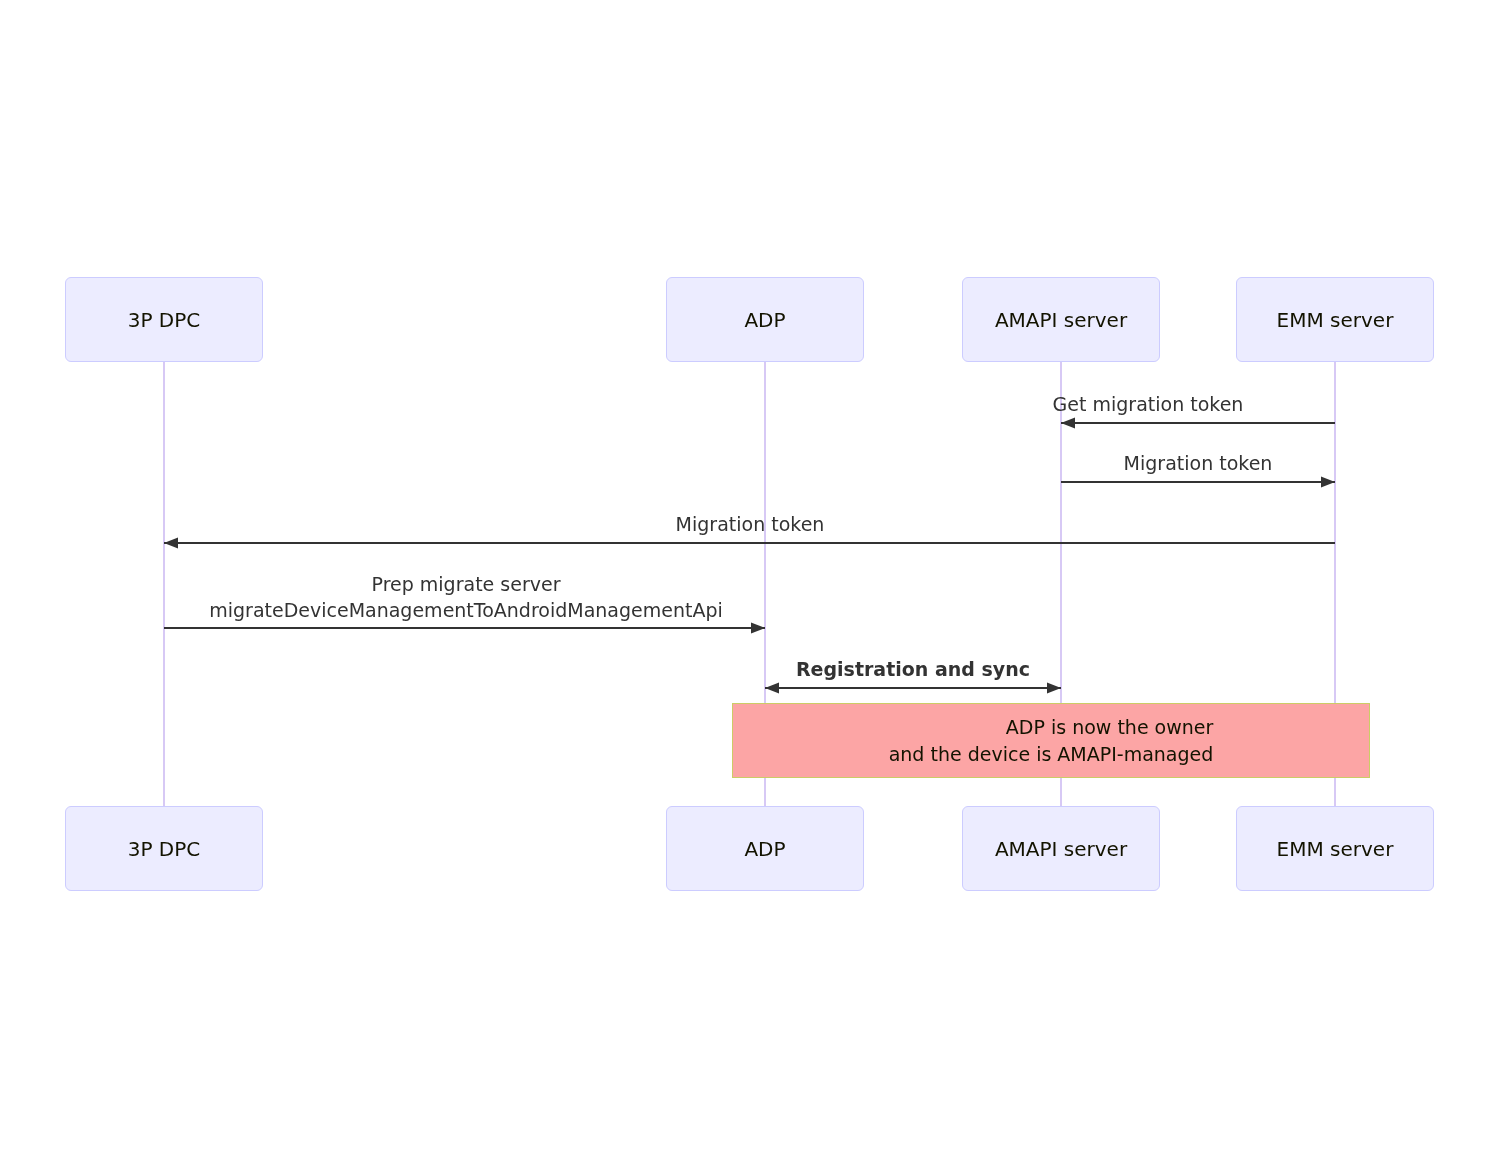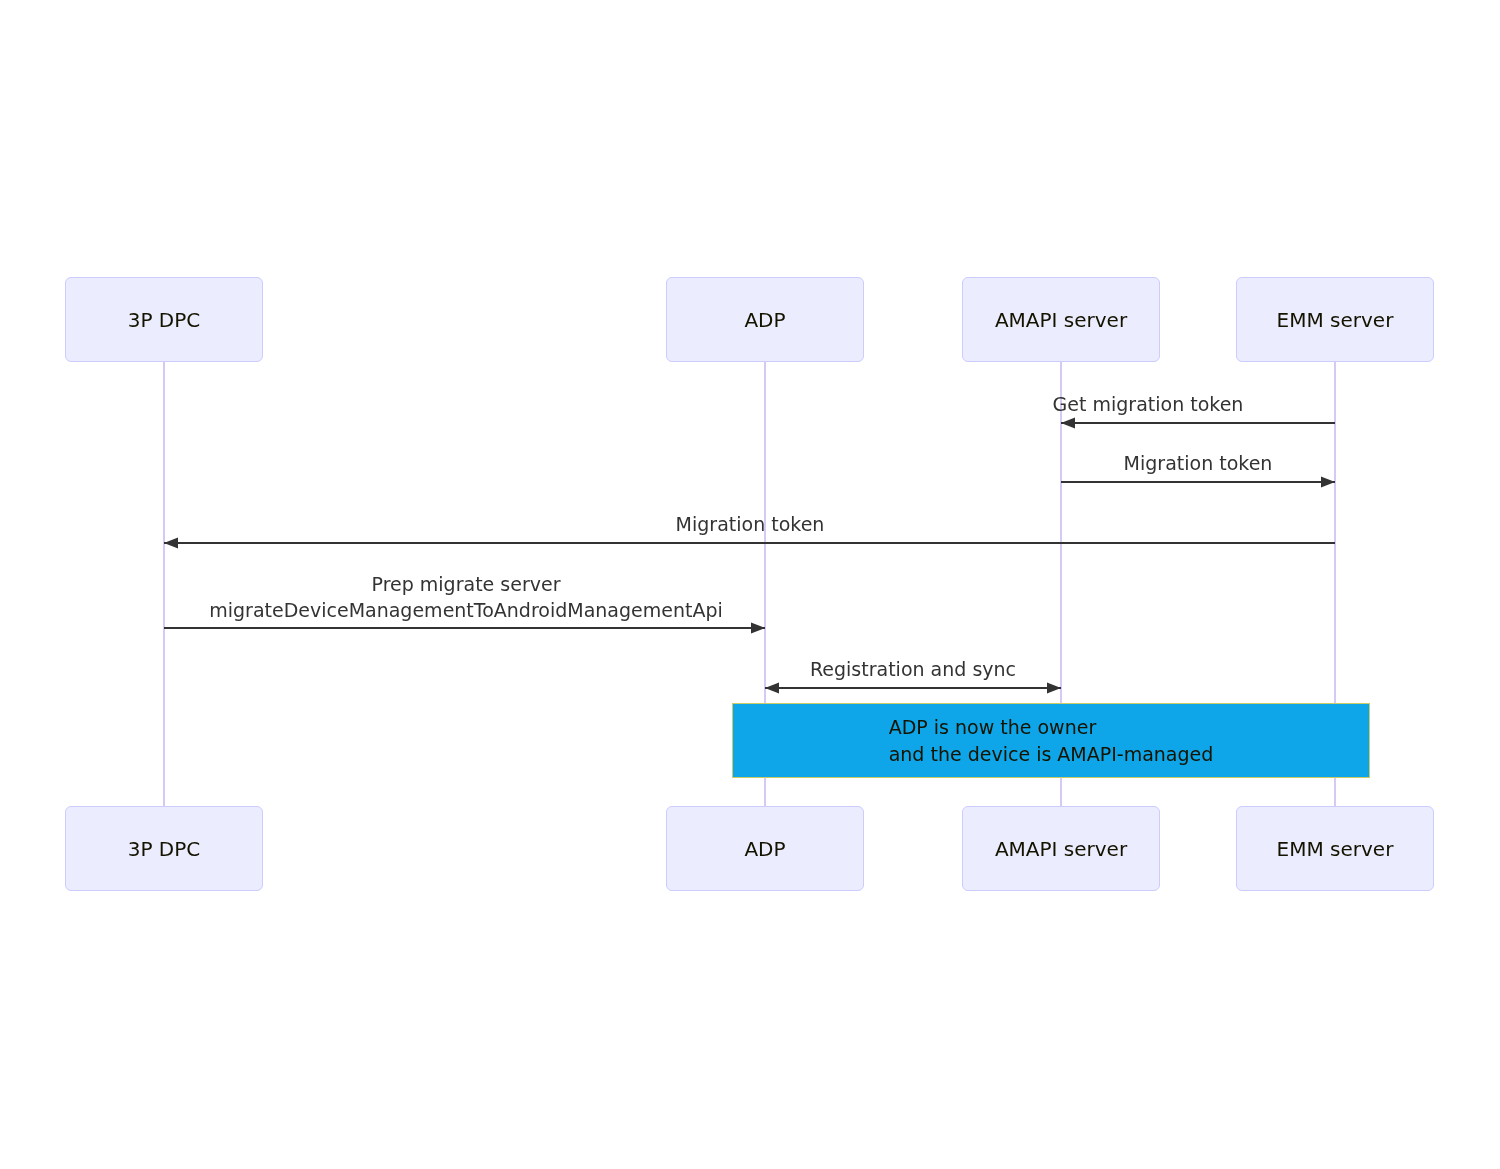--- a/index.html
+++ b/index.html
@@ -36,26 +36,26 @@
     font-size: 20px;
     color: #131300;
     font-family: "DejaVu Sans", sans-serif;
     line-height: 1.2;
     text-align: center;
     white-space: nowrap;
   }
   .note-box {
     position: absolute;
     box-sizing: border-box;
-    background: #0ea5e9;
+    background: #fca5a5;
     border: 1.5px solid #CCCC66;
     display: flex;
     align-items: center;
     justify-content: center;
-    text-align: left;
+    text-align: right;
   }
   .note-text {
     font-size: 19px;
     color: #131300;
     line-height: 1.42;
     font-family: "DejaVu Sans", sans-serif;
     white-space: pre-line;
   }
   .msg-label {
     position: absolute;
@@ -128,21 +128,21 @@
       <div class="actor-box" style="left: 1236px; top: 806px; width: 198px; height: 85px;">
         <div class="actor-label">EMM server</div>
       </div>
     </div>
   <div id="labels-layer">
       <div class="msg-label" style="left: 1148px; top: 392px;">Get migration token</div>
       <div class="msg-label" style="left: 1198px; top: 451px;">Migration token</div>
       <div class="msg-label" style="left: 750px; top: 512px;">Migration token</div>
       <div class="msg-label" style="left: 466px; top: 572px;">Prep migrate server
 migrateDeviceManagementToAndroidManagementApi</div>
-      <div class="msg-label" style="left: 913px; top: 657px;">Registration and sync</div>
+      <div class="msg-label" style="left: 913px; top: 657px; font-weight: bold;">Registration and sync</div>
     </div>
   <div id="notes-layer">
       <div class="note-box" style="left: 732px; top: 703px; width: 638px; height: 75px;">
         <div class="note-text">ADP is now the owner
 and the device is AMAPI-managed</div>
       </div>
     </div>
 
 </div>
 

